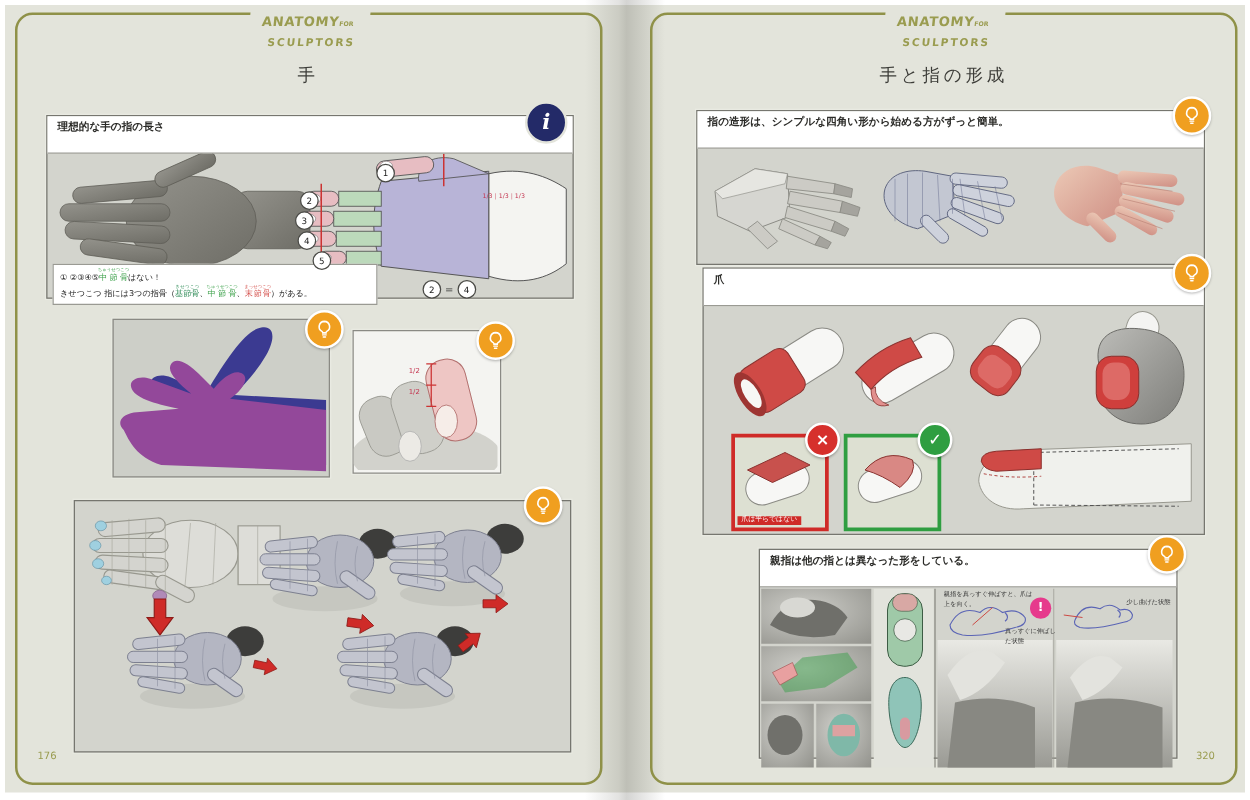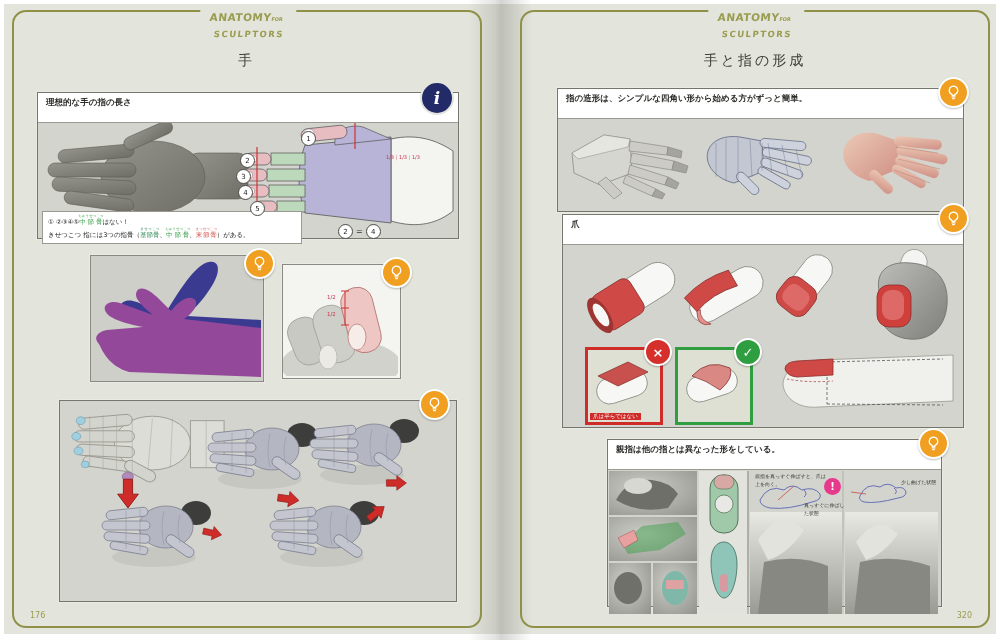--- a/index.html
+++ b/index.html
@@ -11,21 +11,21 @@
   .page{position:absolute;top:10px;width:466px;height:614px;border:2px solid #8f9148;border-radius:14px;}
   .page.left{left:12px;}
   .page.right{left:520px;}
   .logo{position:absolute;top:-4px;left:50%;transform:translateX(-50%) skewX(-6deg);
     background:#e3e4db;padding:0 10px;color:#9a9c50;line-height:1;text-align:left;white-space:nowrap;}
   .logo .l1{font-size:10.5px;font-weight:700;letter-spacing:.5px;}
   .logo .lfor{font-size:5px;font-weight:700;}
   .logo .l2{font-size:8.5px;font-weight:700;letter-spacing:1.5px;margin-left:6px;}
   .page-title{position:absolute;top:40px;left:0;width:100%;text-align:center;
     font-size:14px;letter-spacing:4px;color:#3c3c38;}
-  .page-num{position:absolute;bottom:6px;font-size:8px;color:#9a9c50;}
+  .page-num{position:absolute;bottom:17px;font-size:8px;color:#9a9c50;}
   .page-num.l{left:16px;} .page-num.r{right:16px;}
 
   .panel{position:absolute;border:1px solid #76766f;background:#d3d4cd;box-shadow:0 0 0 1px #e9eae2;}
   .panel-header{position:relative;background:#fff;border-bottom:1px solid #9a9a93;
     font-size:8.5px;font-weight:600;color:#2b2b28;padding:4px 8px 15px 8px;line-height:1.2;}
   .panel-body{position:relative;}
   .hl{background:#bcd9ea;padding:0 1px;}
 
   .badge{position:absolute;border-radius:50%;display:flex;align-items:center;justify-content:center;z-index:5;}
   .badge.info{width:30px;height:30px;background:#232a68;border:2px solid #e3e4db;}

